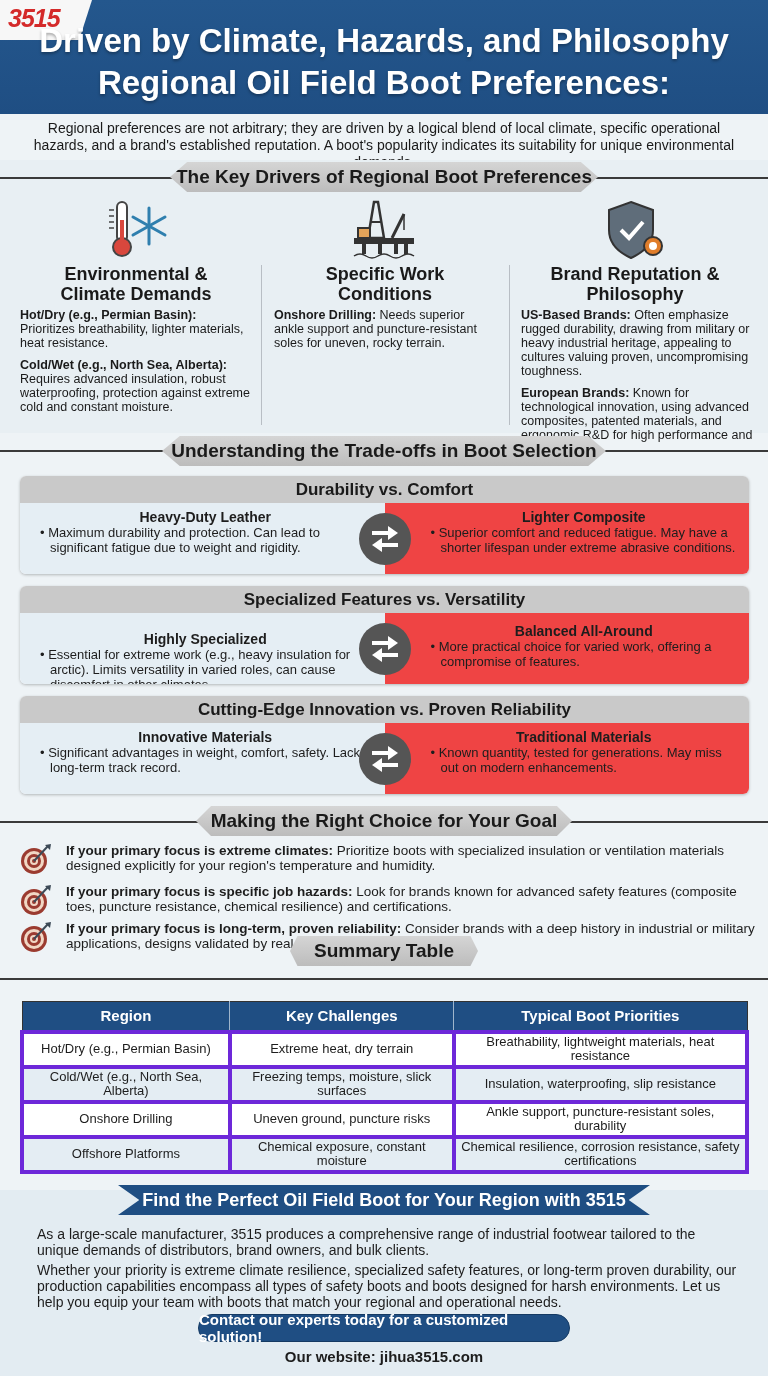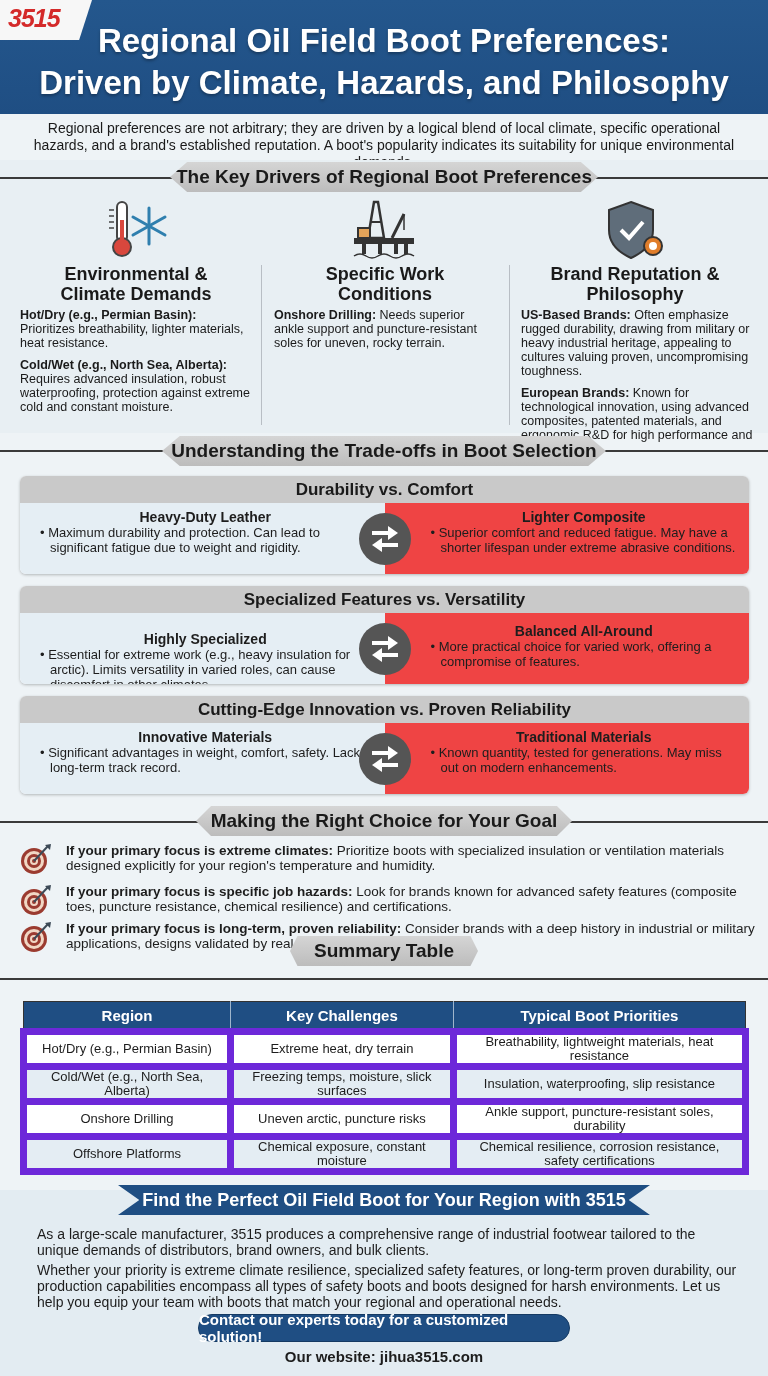--- a/index.html
+++ b/index.html
@@ -96,21 +96,21 @@
   
   .summary-table {
     position: absolute; left: 20px; top: 1001px; width: 729px;
     border-collapse: collapse; font-size: 13px; border: 1.5px solid #333;
   }
   .summary-table th {
     background: #1f4e83; color: #fff; font-weight: bold; font-size: 15px;
     height: 30px; border-right: 1px solid #9fb5cc;
   }
   .summary-table td {
-    text-align: center; border: 7px solid #6d28d9; line-height: 14px; padding: 0 4px;
+    text-align: center; border: 4px solid #6d28d9; line-height: 14px; padding: 0 4px;
   }
   .summary-table tr.r { height: 35px; }
   .summary-table tr.alt td { background: #e4edf3; }
   .summary-table tr.plain td { background: #fff; }
 
   
   .cta-bg { position: absolute; left: 0; top: 1190px; width: 768px; height: 186px; background: #e3ecf2; }
   .ribbon {
     position: absolute; left: 118px; top: 1185px; width: 532px; height: 30px;
     background: #1f4e83;
@@ -132,22 +132,22 @@
   }
 </style>
 </head>
 <body>
 
 <div class="header">
   <div class="logo-tab">
     <span class="logo-text">3515</span>
   </div>
   <div class="header-title">
+    <div>Driven by Climate, Hazards, and Philosophy</div>
     <div>Regional Oil Field Boot Preferences:</div>
-    <div>Driven by Climate, Hazards, and Philosophy</div>
   </div>
 </div>
 <div class="intro">Regional preferences are not arbitrary; they are driven by a logical blend of local climate, specific operational hazards, and a brand's established reputation. A boot's popularity indicates its suitability for unique environmental demands.</div>
 
 <div class="drivers-bg"></div>
 <div class="section-rule" style="top:177px"></div>
 <div class="section-banner" style="left:170px; top:162px; width:428px;">The Key Drivers of Regional Boot Preferences</div>
 
 <svg class="driver-icon" style="left:105px; top:200px;" viewBox="0 0 64 60">
   <rect x="12" y="2" width="10" height="40" rx="5" fill="#fff" stroke="#444" stroke-width="2"></rect>
@@ -343,21 +343,21 @@
     <td>Extreme heat, dry terrain</td>
     <td>Breathability, lightweight materials, heat resistance</td>
   </tr>
   <tr class="r alt">
     <td>Cold/Wet (e.g., North Sea, Alberta)</td>
     <td>Freezing temps, moisture, slick surfaces</td>
     <td>Insulation, waterproofing, slip resistance</td>
   </tr>
   <tr class="r plain">
     <td>Onshore Drilling</td>
-    <td>Uneven arctic, puncture risks</td>
+    <td>Uneven ground, puncture risks</td>
     <td>Ankle support, puncture-resistant soles, durability</td>
   </tr>
   <tr class="r alt">
     <td>Offshore Platforms</td>
     <td>Chemical exposure, constant moisture</td>
     <td>Chemical resilience, corrosion resistance, safety certifications</td>
   </tr>
 </tbody>
   </table>
 

